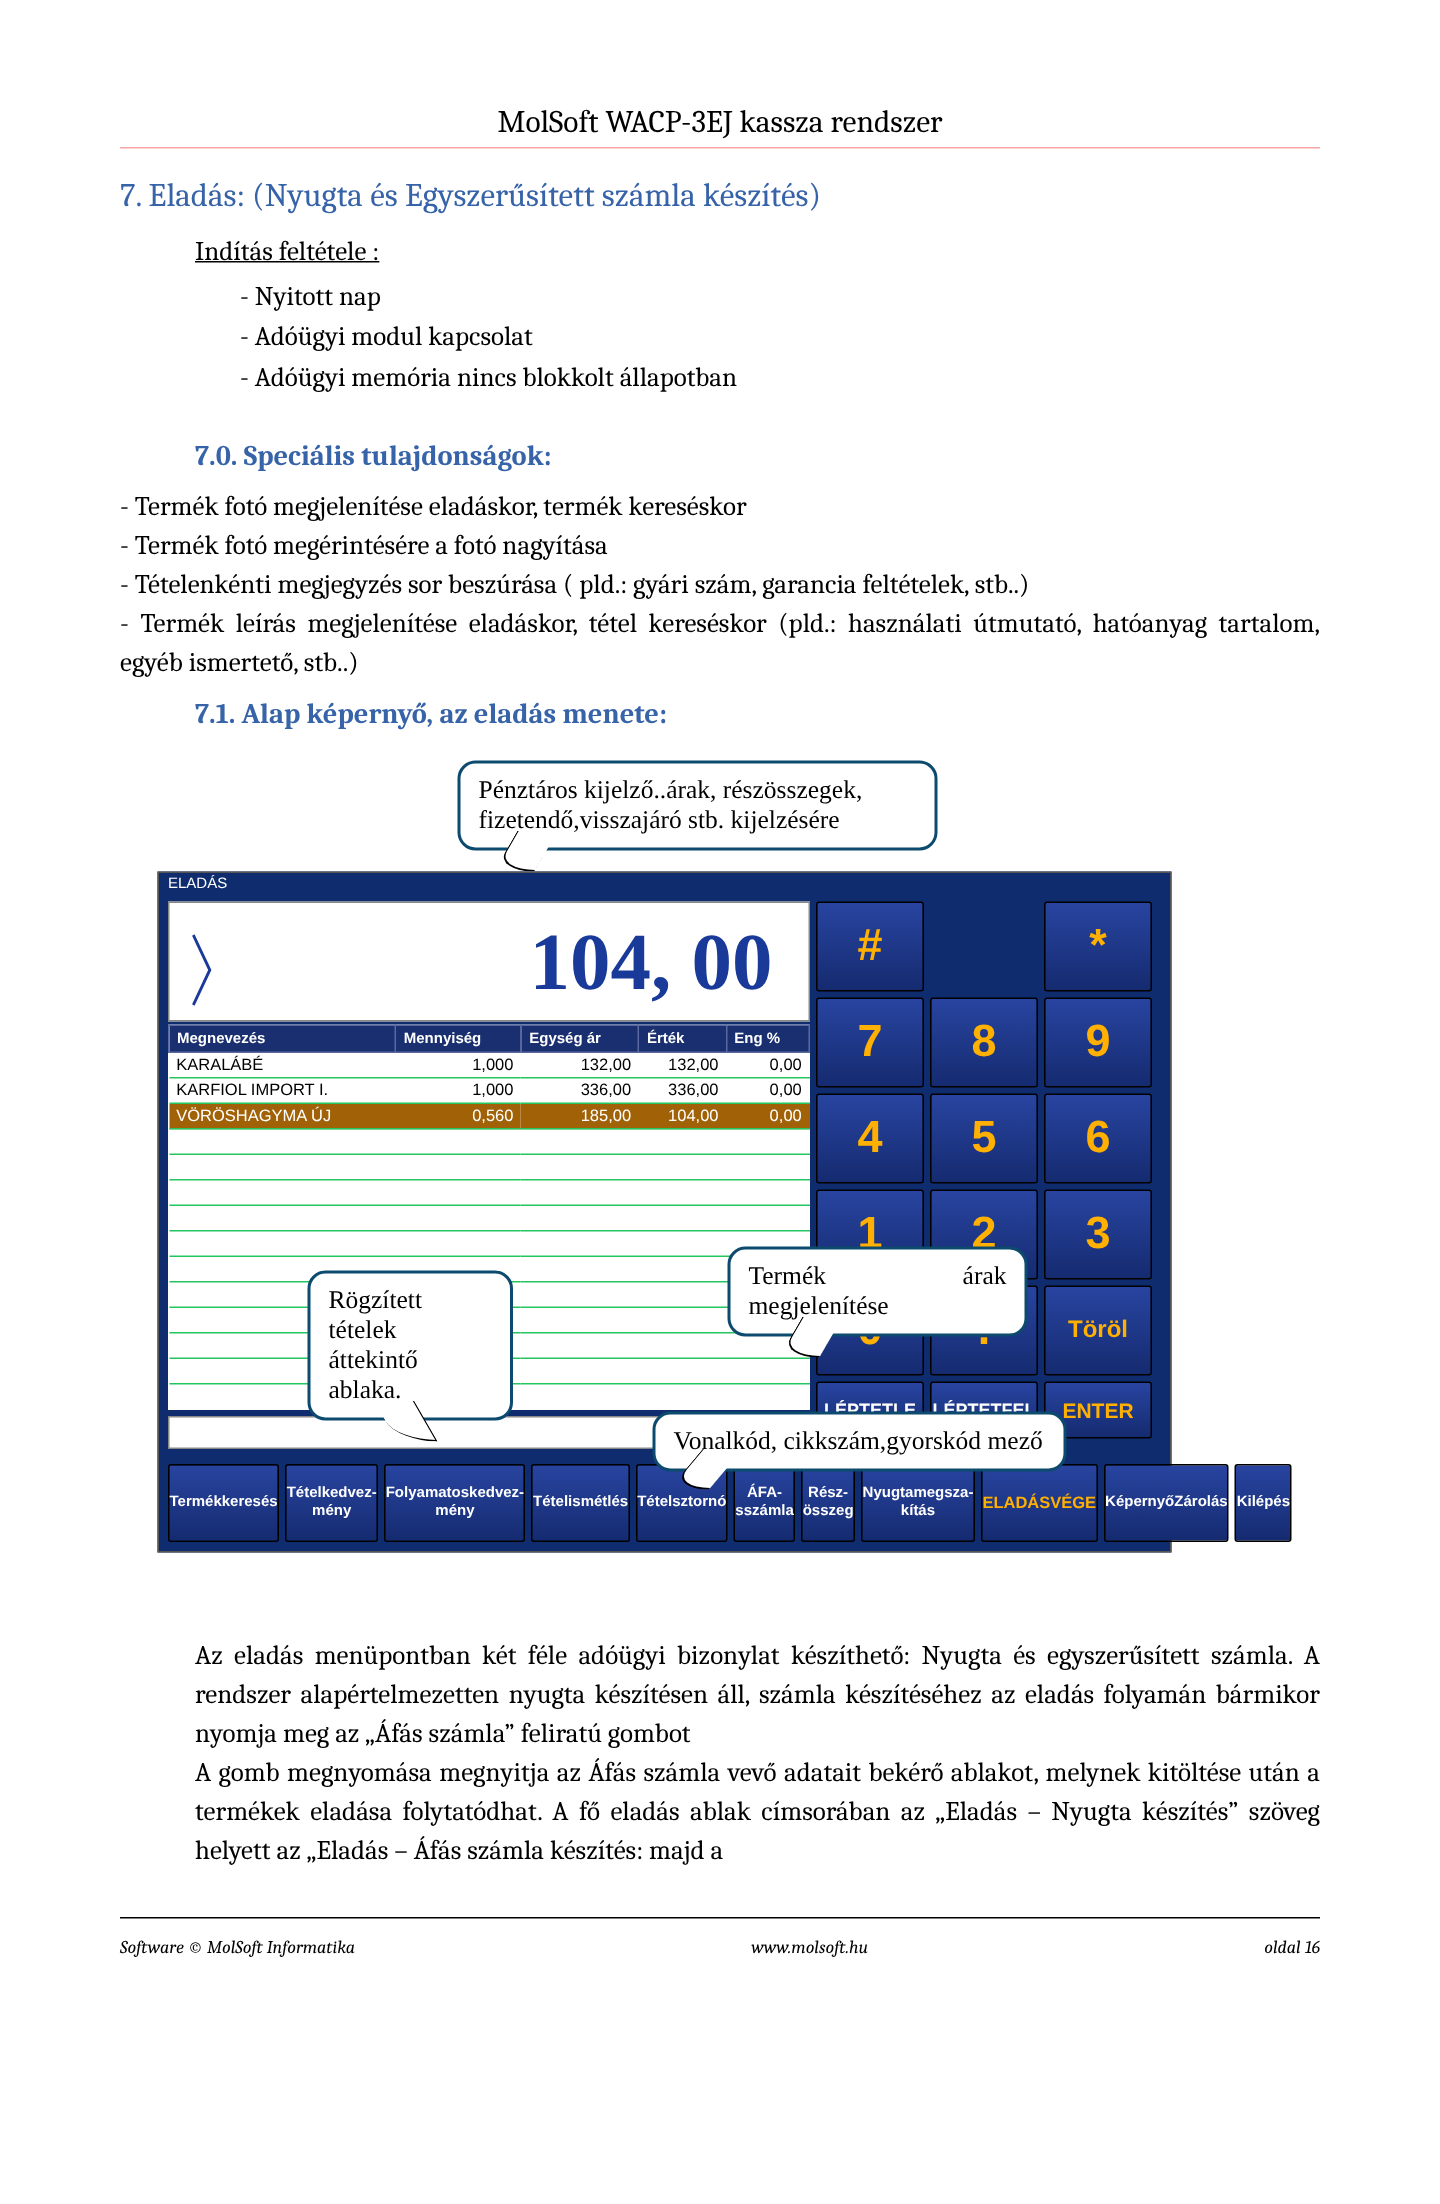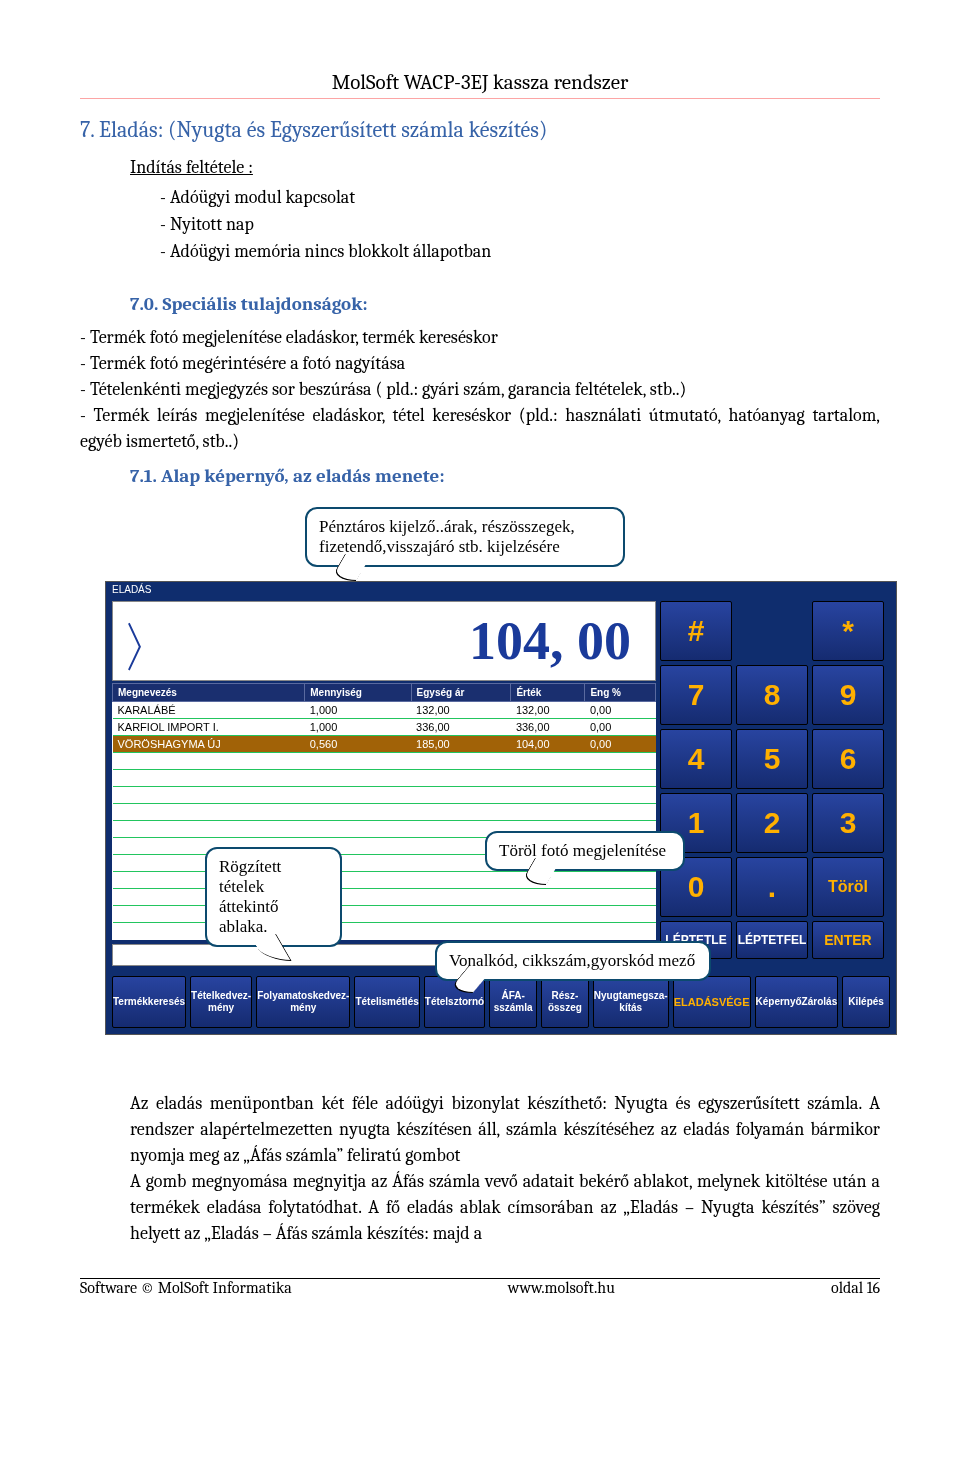--- a/index.html
+++ b/index.html
@@ -7,64 +7,64 @@
   .page { padding: 70px 80px 40px 80px; position: relative; }
   .header-border { border-bottom: 1px solid #fca5a5; padding-bottom: 4px; margin-bottom: 18px; }
   .header-title { text-align: center; font-size: 21px; }
   .h2 { color: #3763a8; font-size: 22px; margin-bottom: 14px; }
   .h3 { color: #3763a8; font-size: 19px; margin: 10px 0 10px 50px; font-weight: bold; }
   .sub-u { text-decoration: underline; margin-left: 50px; font-size: 18px; margin-bottom: 6px; }
   .bul { margin-left: 80px; font-size: 18px; line-height: 1.5; }
   .para { font-size: 18px; line-height: 1.45; text-align: justify; }
   .para-block { margin-left: 50px; }
   .screenshot-wrap { position: relative; margin: 6px 0 20px 25px; }
-  .pos-ui { width: 792px; background: #0f2d6e; border: 1px solid #555; position: relative; }
+  .pos-ui { width: 676px; background: #0f2d6e; border: 1px solid #555; position: relative; }
   .pos-title { color: #fff; font-family: Arial, sans-serif; font-size: 10px; padding: 2px 6px; background: #0f2d6e; }
   .pos-body { display: flex; align-items: flex-start; gap: 4px; padding: 4px 6px 6px 6px; }
   .left-col { flex: 1; display: flex; flex-direction: column; gap: 2px; }
   .display { background: #fff; border: 1px solid #888; height: 80px; display: flex; align-items: center; justify-content: flex-end; padding-right: 24px; font-family: "Times New Roman", serif; font-size: 54px; color: #1a3a9a; font-weight: 600; position: relative; }
   .display .chev { position: absolute; left: 8px; top: 10px; font-size: 54px; color: #1a3a9a; font-weight: 300; }
   table.items { width: 100%; border-collapse: collapse; background: #fff; font-family: Arial, sans-serif; font-size: 11px; }
   table.items th { background: #1a2f6f; color: #fff; font-weight: bold; text-align: left; padding: 3px 5px; border: 1px solid #5a6a9f; font-size: 10px; }
   table.items td { padding: 2px 5px; border-top: 1px solid #22c55e; color: #000; background: #fff; height: 17px; }
   table.items tr.sel td { background: #a16207; color: #fff; }
-  .num-r { }
+  .num-r { text-align: right; }
   .barcode-field { background: #fff; height: 22px; border: 1px solid #888; margin-top: 2px; }
   .keypad { width: 230px; display: flex; flex-wrap: wrap; gap: 4px; }
   .key { width: 72px; height: 60px; background: linear-gradient(#2844a0,#152b70); border: 1px solid #000; display: flex; align-items: center; justify-content: center; color: #ffb000; font-family: Arial, sans-serif; font-size: 30px; font-weight: bold; border-radius: 2px; }
   .key.small { font-size: 12px; color: #fff; text-align: center; line-height: 1.15; font-weight: bold; }
   .key.hash { color: #ffb000; }
   .bottom-bar { display: flex; gap: 4px; padding: 4px 6px 6px 6px; }
   .bbar-btn { flex: 1; height: 52px; background: linear-gradient(#2844a0,#152b70); border: 1px solid #000; color: #fff; font-family: Arial, sans-serif; font-size: 10px; font-weight: bold; display: flex; align-items: center; justify-content: center; text-align: center; line-height: 1.15; border-radius: 2px; }
   .bbar-btn.accent { color: #ffb000; font-size: 11px; }
   .callout { position: absolute; background: #fff; border: 2px solid #0c4a6e; border-radius: 12px; padding: 8px 12px; font-family: "Times New Roman", serif; font-size: 17px; z-index: 5; }
   .callout.tail-bl::after { content: ""; position: absolute; width: 26px; height: 26px; background: #fff; border-left: 1px solid #000; border-bottom: 1px solid #000; border-bottom-left-radius: 100% 50%; transform: skewX(-30deg); }
   .callout.c1 { top: -74px; left: 200px; width: 320px; }
   .callout.c1::after { bottom: -16px; left: 30px; }
   .callout.c2 { top: 266px; left: 100px; width: 137px; }
   .callout.c2::after { bottom: -16px; left: 50px; transform: skewX(30deg); border-left:none; border-right:1px solid #000;}
   .callout.c3 { top: 250px; left: 380px; width: 200px; text-align: justify; }
   .callout.c3::after { bottom: -16px; left: 40px; }
   .callout.c4 { top: 360px; left: 330px; width: 276px; text-align: left; }
   .callout.c4::after { bottom: -14px; left: 20px; transform: skewX(-40deg); }
   .spacer-for-callouts { height: 78px; }
-  .footer { border-top: 1px solid #000; margin-top: 30px; padding-top: 0; display: flex; justify-content: space-between; font-size: 16px; }
+  .footer { border-top: 1px solid #000; margin-top: 30px; padding-top: 12px; display: flex; justify-content: space-between; font-size: 12px; font-style: italic; }
 </style>
 </head>
 <body>
 
 <div class="page">
   <div class="header-border">
     <div class="header-title">MolSoft WACP-3EJ kassza rendszer</div>
   </div>
 
   <div class="h2">7. Eladás: (Nyugta és Egyszerűsített számla készítés)</div>
   <div class="sub-u">Indítás feltétele :</div>
+  <div class="bul">- <span>Nyitott nap</span></div>
   <div class="bul">- <span>Adóügyi modul kapcsolat</span></div>
-  <div class="bul">- <span>Nyitott nap</span></div>
   <div class="bul">- <span>Adóügyi memória nincs blokkolt állapotban</span></div>
 
   <br>
   <div class="h3">7.0. Speciális tulajdonságok:</div>
   <div class="para" style="white-space:pre-line">- Termék fotó megjelenítése eladáskor, termék kereséskor<br>- Termék fotó megérintésére a fotó nagyítása<br>- Tételenkénti megjegyzés sor beszúrása ( pld.: gyári szám, garancia feltételek, stb..)<br>- Termék leírás megjelenítése eladáskor, tétel kereséskor (pld.: használati útmutató, hatóanyag tartalom, egyéb ismertető, stb..)</div>
 
   <div class="h3">7.1. Alap képernyő, az eladás menete:</div>
 
   <div class="spacer-for-callouts"></div>
 
@@ -176,21 +176,21 @@
         <div class="bbar-btn">ÁFA-sszámla</div>
         <div class="bbar-btn">Rész-összeg</div>
         <div class="bbar-btn">Nyugtamegsza-kítás</div>
         <div class="bbar-btn accent">ELADÁSVÉGE</div>
         <div class="bbar-btn">KépernyőZárolás</div>
         <div class="bbar-btn">Kilépés</div>
       </div>
     </div>
 
     <div class="callout tail-bl c2">Rögzített tételek áttekintő ablaka.</div>
-    <div class="callout tail-bl c3">Töröl fotó megjelenítése</div>
+    <div class="callout tail-bl c3">Termék árak megjelenítése</div>
     <div class="callout tail-bl c4">Vonalkód, cikkszám,gyorskód mező</div>
   </div>
 
   <br><br>
   <div class="para para-block" style="white-space:pre-line">Az eladás menüpontban két féle adóügyi bizonylat készíthető: Nyugta és egyszerűsített számla. A rendszer alapértelmezetten nyugta készítésen áll, számla készítéséhez az eladás folyamán bármikor nyomja meg az „Áfás számla” feliratú gombot<br>A gomb megnyomása megnyitja az Áfás számla vevő adatait bekérő ablakot, melynek kitöltése után a termékek eladása folytatódhat. A fő eladás ablak címsorában az „Eladás – Nyugta készítés” szöveg helyett az  „Eladás – Áfás számla készítés: majd a</div>
 
   <div class="footer">
     <span>Software © MolSoft Informatika</span>
     <span>www.molsoft.hu</span>
     <span>oldal 16</span>

